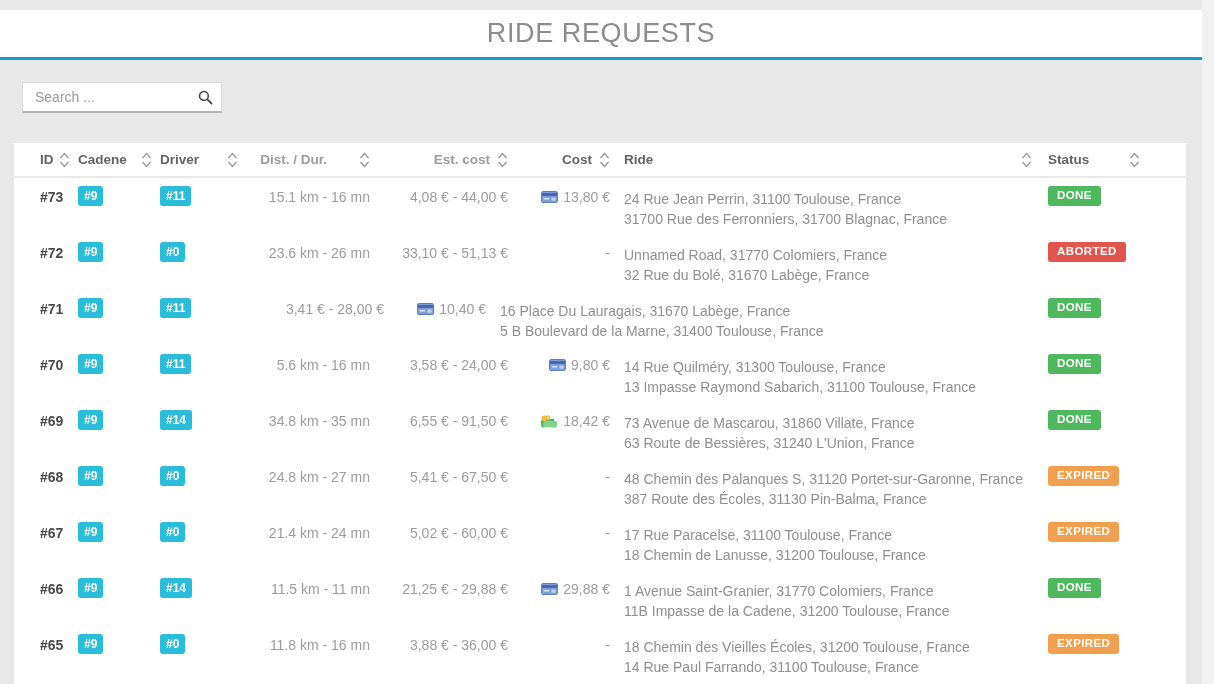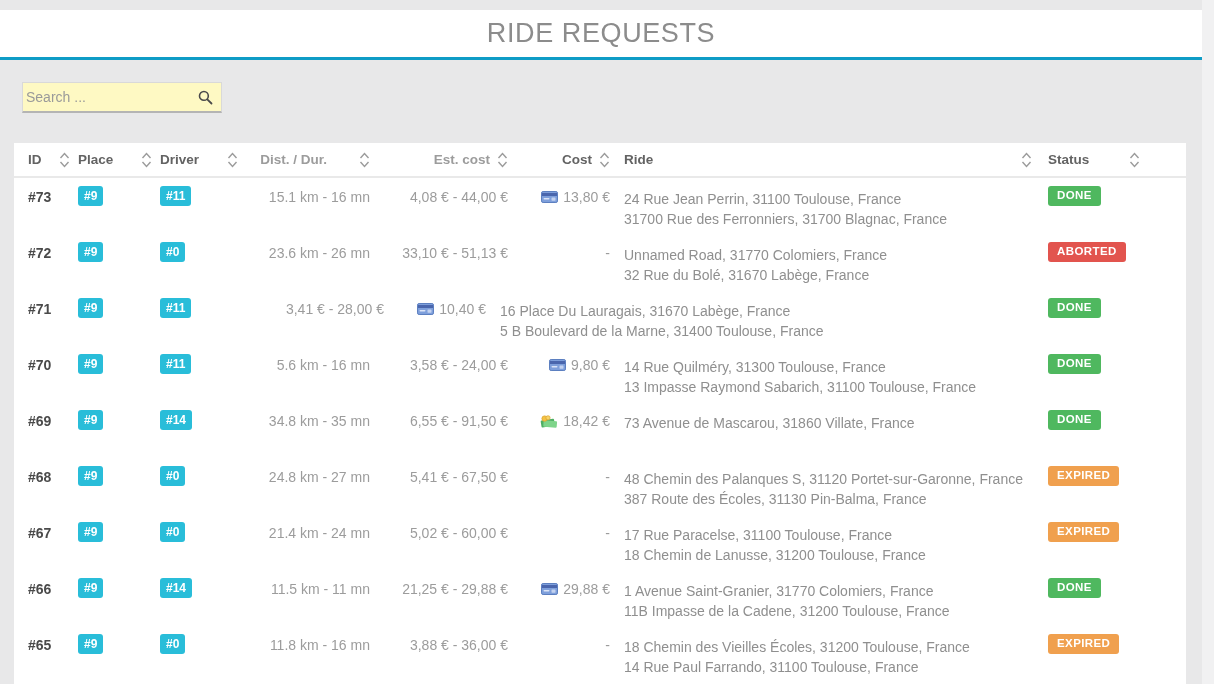--- a/index.html
+++ b/index.html
@@ -16,22 +16,22 @@
     height:47px;background:#ffffff;border-bottom:3px solid #0f9cc6;
     display:flex;align-items:center;justify-content:center;
   }
   .page-title{
     font-size:27px;font-weight:300;color:#8c8c8c;letter-spacing:0.6px;
   }
   
   .search-wrap{position:absolute;left:22px;top:82px;width:200px;height:31px;}
   .search-input{
     width:100%;height:100%;box-sizing:border-box;
-    background:#fef9c3;border:1px solid #d9d9d9;border-bottom:2px solid #b4b4b4;
-    padding:0 32px 0 3px;font-size:14px;color:#555;
+    background:#ffffff;border:1px solid #d9d9d9;border-bottom:2px solid #b4b4b4;
+    padding:0 32px 0 12px;font-size:14px;color:#555;
     font-family:"Liberation Sans", sans-serif;outline:none;
   }
   .search-input::placeholder{color:#9a9a9a;}
   .search-icon{position:absolute;right:9px;top:8px;width:15px;height:15px;}
   
   .table-card{
     position:absolute;left:14px;top:143px;width:1172px;height:541px;
     background:#ffffff;overflow:hidden;
   }
   .thead{
@@ -39,21 +39,21 @@
     border-bottom:2px solid #e9e9e9;
     font-size:13.5px;font-weight:bold;color:#636363;
   }
   .th{display:flex;align-items:center;box-sizing:border-box;}
   .th .th-label{white-space:nowrap;}
   .sort-icon{flex:0 0 auto;}
   .th-left .sort-icon{margin-left:auto;margin-right:8px;}
   .th-right{justify-content:flex-end;}
   .th-right .sort-icon{margin-left:7px;}
   
-  .c-id{width:64px;padding-left:14px;}
+  .c-id{width:64px;padding-left:26px;}
   .c-client{width:82px;}
   .c-driver{width:86px;}
   .c-dist{width:124px;text-align:right;gap:25px;}
   .c-est{width:138px;text-align:right;justify-content:flex-end;}
   .c-cost{width:102px;text-align:right;justify-content:flex-end;}
   .c-ride{flex:1;padding-left:14px;min-width:0;}
   .c-status{width:146px;padding-left:8px;gap:40px;}
   .th.c-status{padding-right:48px;}
   .th.c-id{padding-right:0;}
   
@@ -103,21 +103,21 @@
       <div class="thead">
 
         <div class="th th-left c-id">
           <span class="th-label">ID</span>
           <svg class="sort-icon" width="11" height="16" viewBox="0 0 11 16">
               <path d="M1.5 6 L5.5 1.5 L9.5 6" fill="none" stroke="#9b9b9b" stroke-width="1.4"></path>
               <path d="M1.5 10 L5.5 14.5 L9.5 10" fill="none" stroke="#9b9b9b" stroke-width="1.4"></path>
             </svg>
         </div>
         <div class="th th-left c-client">
-          <span class="th-label">Place</span>
+          <span class="th-label">Cadene</span>
           <svg class="sort-icon" width="11" height="16" viewBox="0 0 11 16">
               <path d="M1.5 6 L5.5 1.5 L9.5 6" fill="none" stroke="#9b9b9b" stroke-width="1.4"></path>
               <path d="M1.5 10 L5.5 14.5 L9.5 10" fill="none" stroke="#9b9b9b" stroke-width="1.4"></path>
             </svg>
         </div>
         <div class="th th-left c-driver">
           <span class="th-label">Driver</span>
           <svg class="sort-icon" width="11" height="16" viewBox="0 0 11 16">
               <path d="M1.5 6 L5.5 1.5 L9.5 6" fill="none" stroke="#9b9b9b" stroke-width="1.4"></path>
               <path d="M1.5 10 L5.5 14.5 L9.5 10" fill="none" stroke="#9b9b9b" stroke-width="1.4"></path>
@@ -260,20 +260,21 @@
                   <rect x="1" y="4.5" width="13.5" height="7" rx="1" fill="#4faf63" transform="rotate(-9 8 8)"></rect>
                   <rect x="3.4" y="5.8" width="13.5" height="6.4" rx="1" fill="#7ed48a" transform="rotate(5 10 9)"></rect>
                   <circle cx="4.6" cy="3.6" r="2.7" fill="#f5c242" stroke="#d9a32e" stroke-width="0.8"></circle>
                   <circle cx="8" cy="2.8" r="2.1" fill="#f9d468" stroke="#d9a32e" stroke-width="0.7"></circle>
                 </svg>
               </span>
               <span class="f-cost">18,42 €</span>
     </div>
     <div class="td c-ride">
       <div class="addr f-from">73 Avenue de Mascarou, 31860 Villate, France</div>
+      <div class="addr f-to">63 Route de Bessières, 31240 L'Union, France</div>
     </div>
     <div class="td c-status"><span class="status-badge f-status status-done">DONE</span></div>
   </div>
 
   <div class="trow">
     <div class="td c-id cell-id">#68</div>
     <div class="td c-client"><span class="badge f-client">#9</span></div>
     <div class="td c-driver"><span class="badge f-driver">#0</span></div>
     <div class="td c-dist f-dist">24.8 km - 27 mn</div>
     <div class="td c-est f-est">5,41 € - 67,50 €</div>

